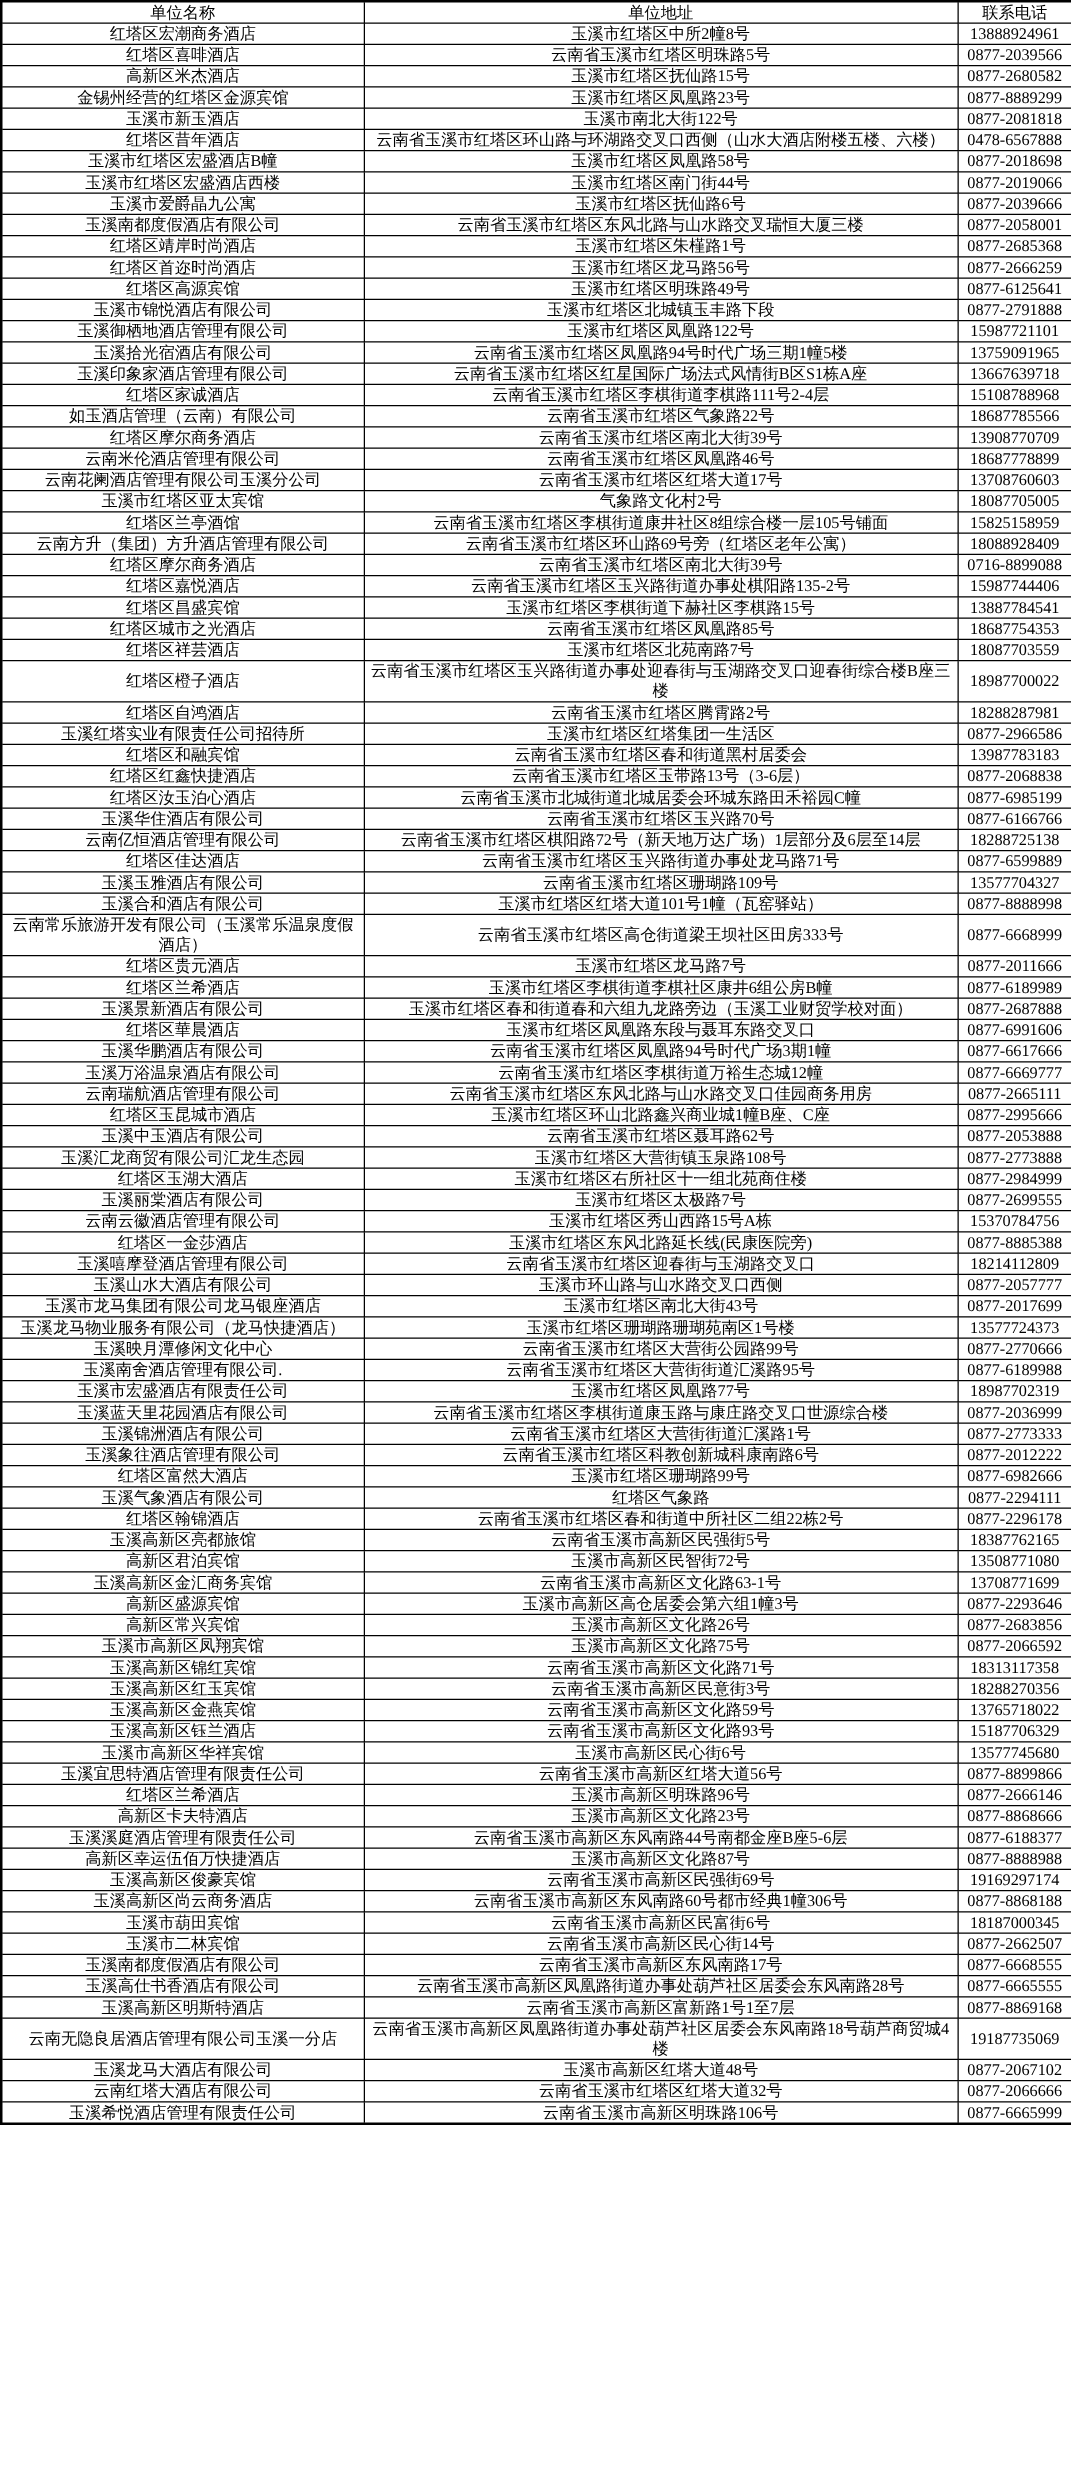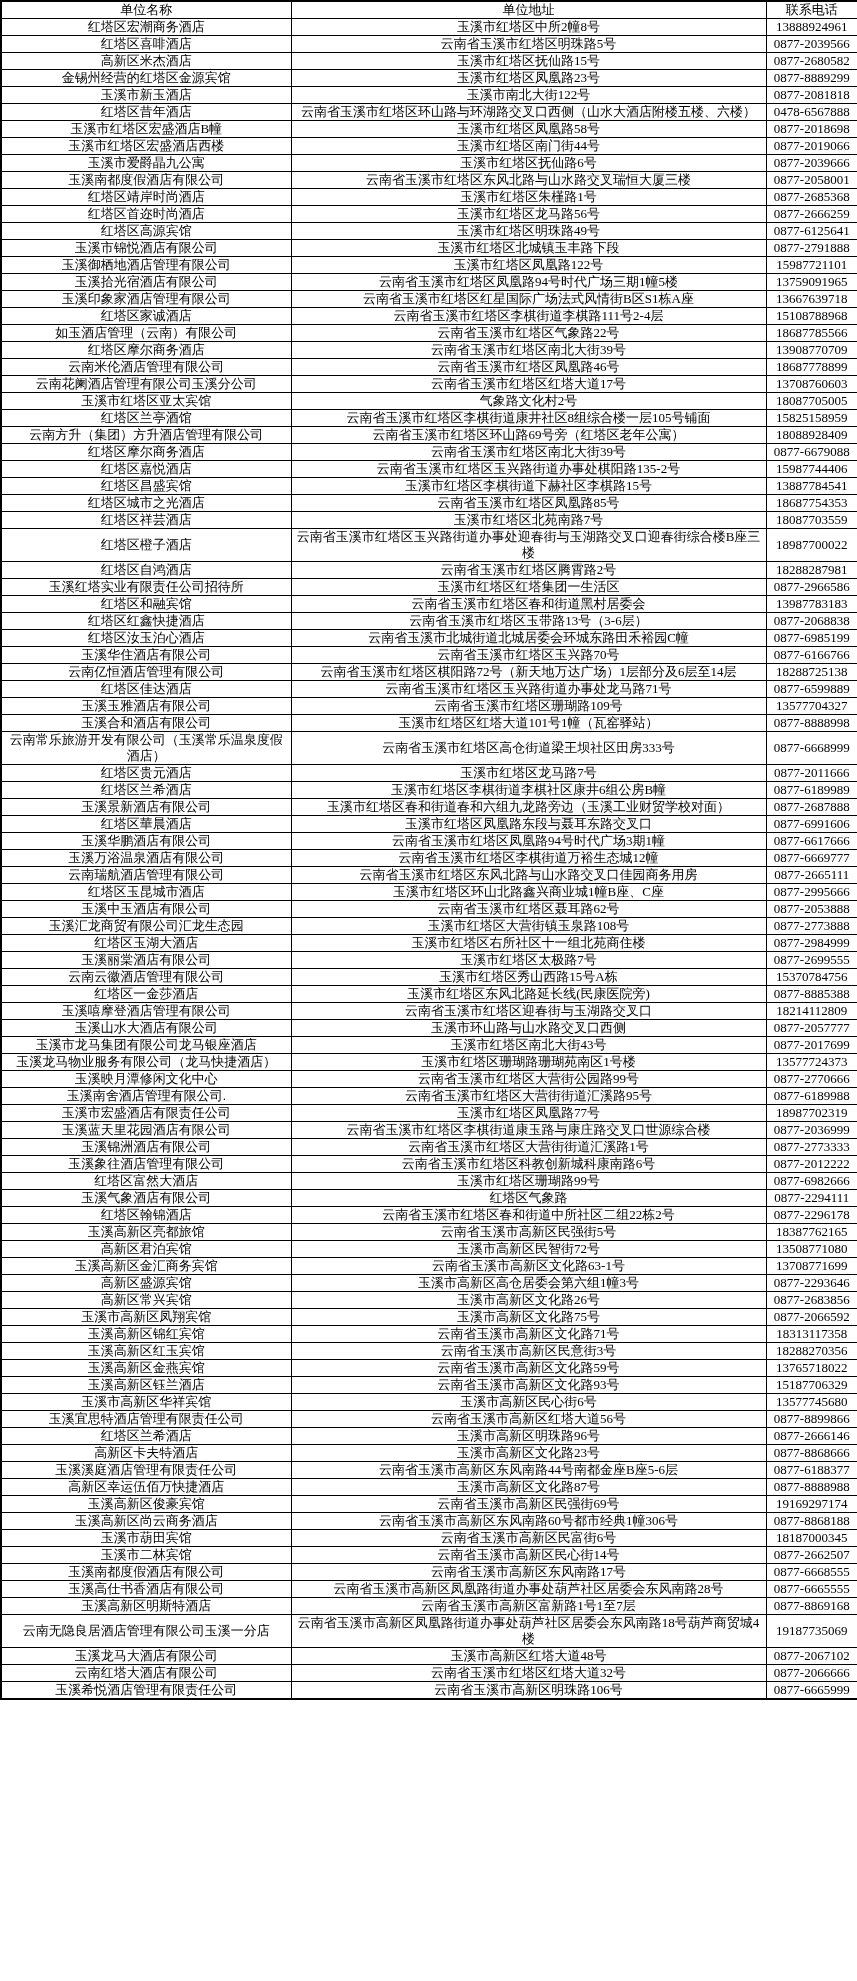--- a/index.html
+++ b/index.html
@@ -179,21 +179,21 @@
           <td>15825158959</td>
         </tr>
         <tr>
           <td>云南方升（集团）方升酒店管理有限公司</td>
           <td>云南省玉溪市红塔区环山路69号旁（红塔区老年公寓）</td>
           <td>18088928409</td>
         </tr>
         <tr>
           <td>红塔区摩尔商务酒店</td>
           <td>云南省玉溪市红塔区南北大街39号</td>
-          <td>0877-6679088</td>
+          <td>0716-8899088</td>
         </tr>
         <tr>
           <td>红塔区嘉悦酒店</td>
           <td>云南省玉溪市红塔区玉兴路街道办事处棋阳路135-2号</td>
           <td>15987744406</td>
         </tr>
         <tr>
           <td>红塔区昌盛宾馆</td>
           <td>玉溪市红塔区李棋街道下赫社区李棋路15号</td>
           <td>13887784541</td>

